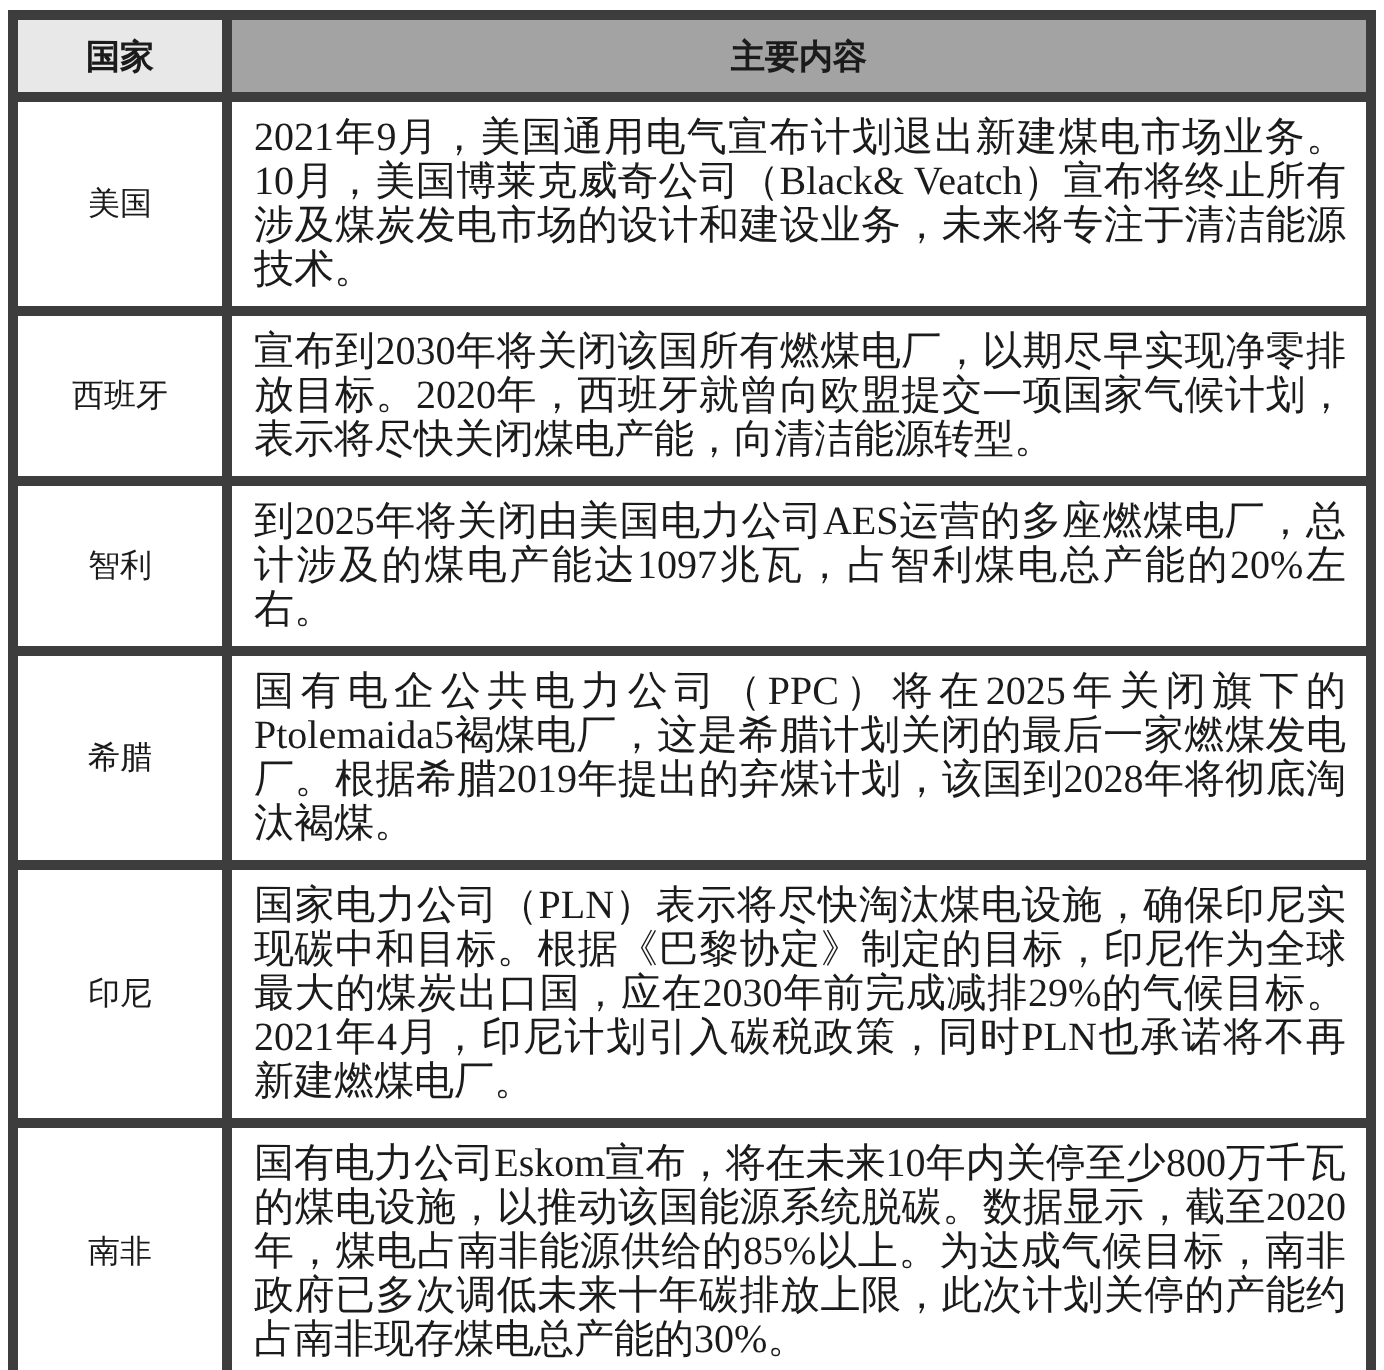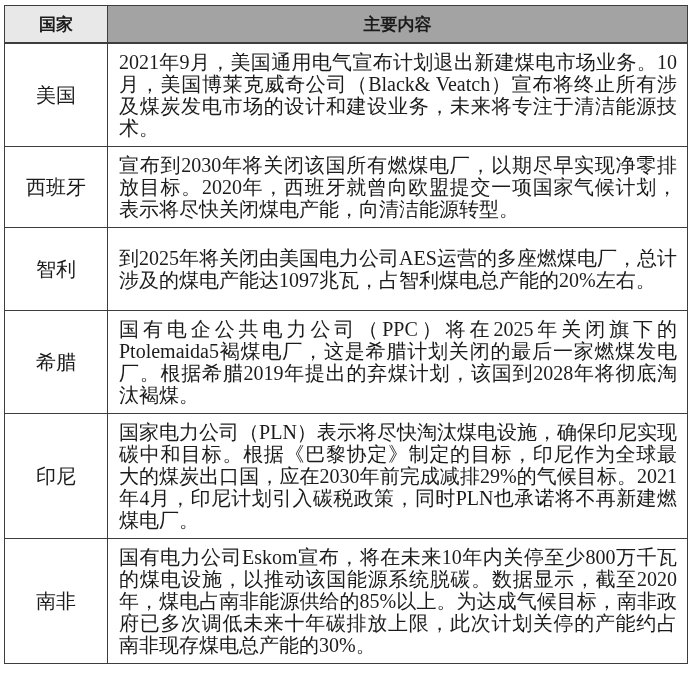--- a/index.html
+++ b/index.html
@@ -18,35 +18,35 @@
     padding: 5px 4px 5px 4px;
   }
   table.policy-table {
     border-collapse: collapse;
     table-layout: fixed;
     width: 684px;
     color: #1b1b1b;
   }
   .policy-table th,
   .policy-table td {
-    border: 1px solid #0369a1;
+    border: 5px solid #0369a1;
     vertical-align: middle;
   }
   .policy-table thead th {
     background: #e8e8e8;
     font-weight: bold;
     font-size: 17px;
     height: 34px;
     text-align: center;
     border-bottom-width: 2px;
   }
   .col-country { width: 100px; }
   td.country-cell {
     text-align: center;
-    font-size: 20px;
+    font-size: 16px;
     padding: 4px 2px;
   }
   td.content-cell {
     font-size: 20px;
     line-height: 22px;
     text-align: justify;
     padding: 7px 10px 7px 11px;
   }
   
   tbody tr:nth-child(1) { height: 85px; }

